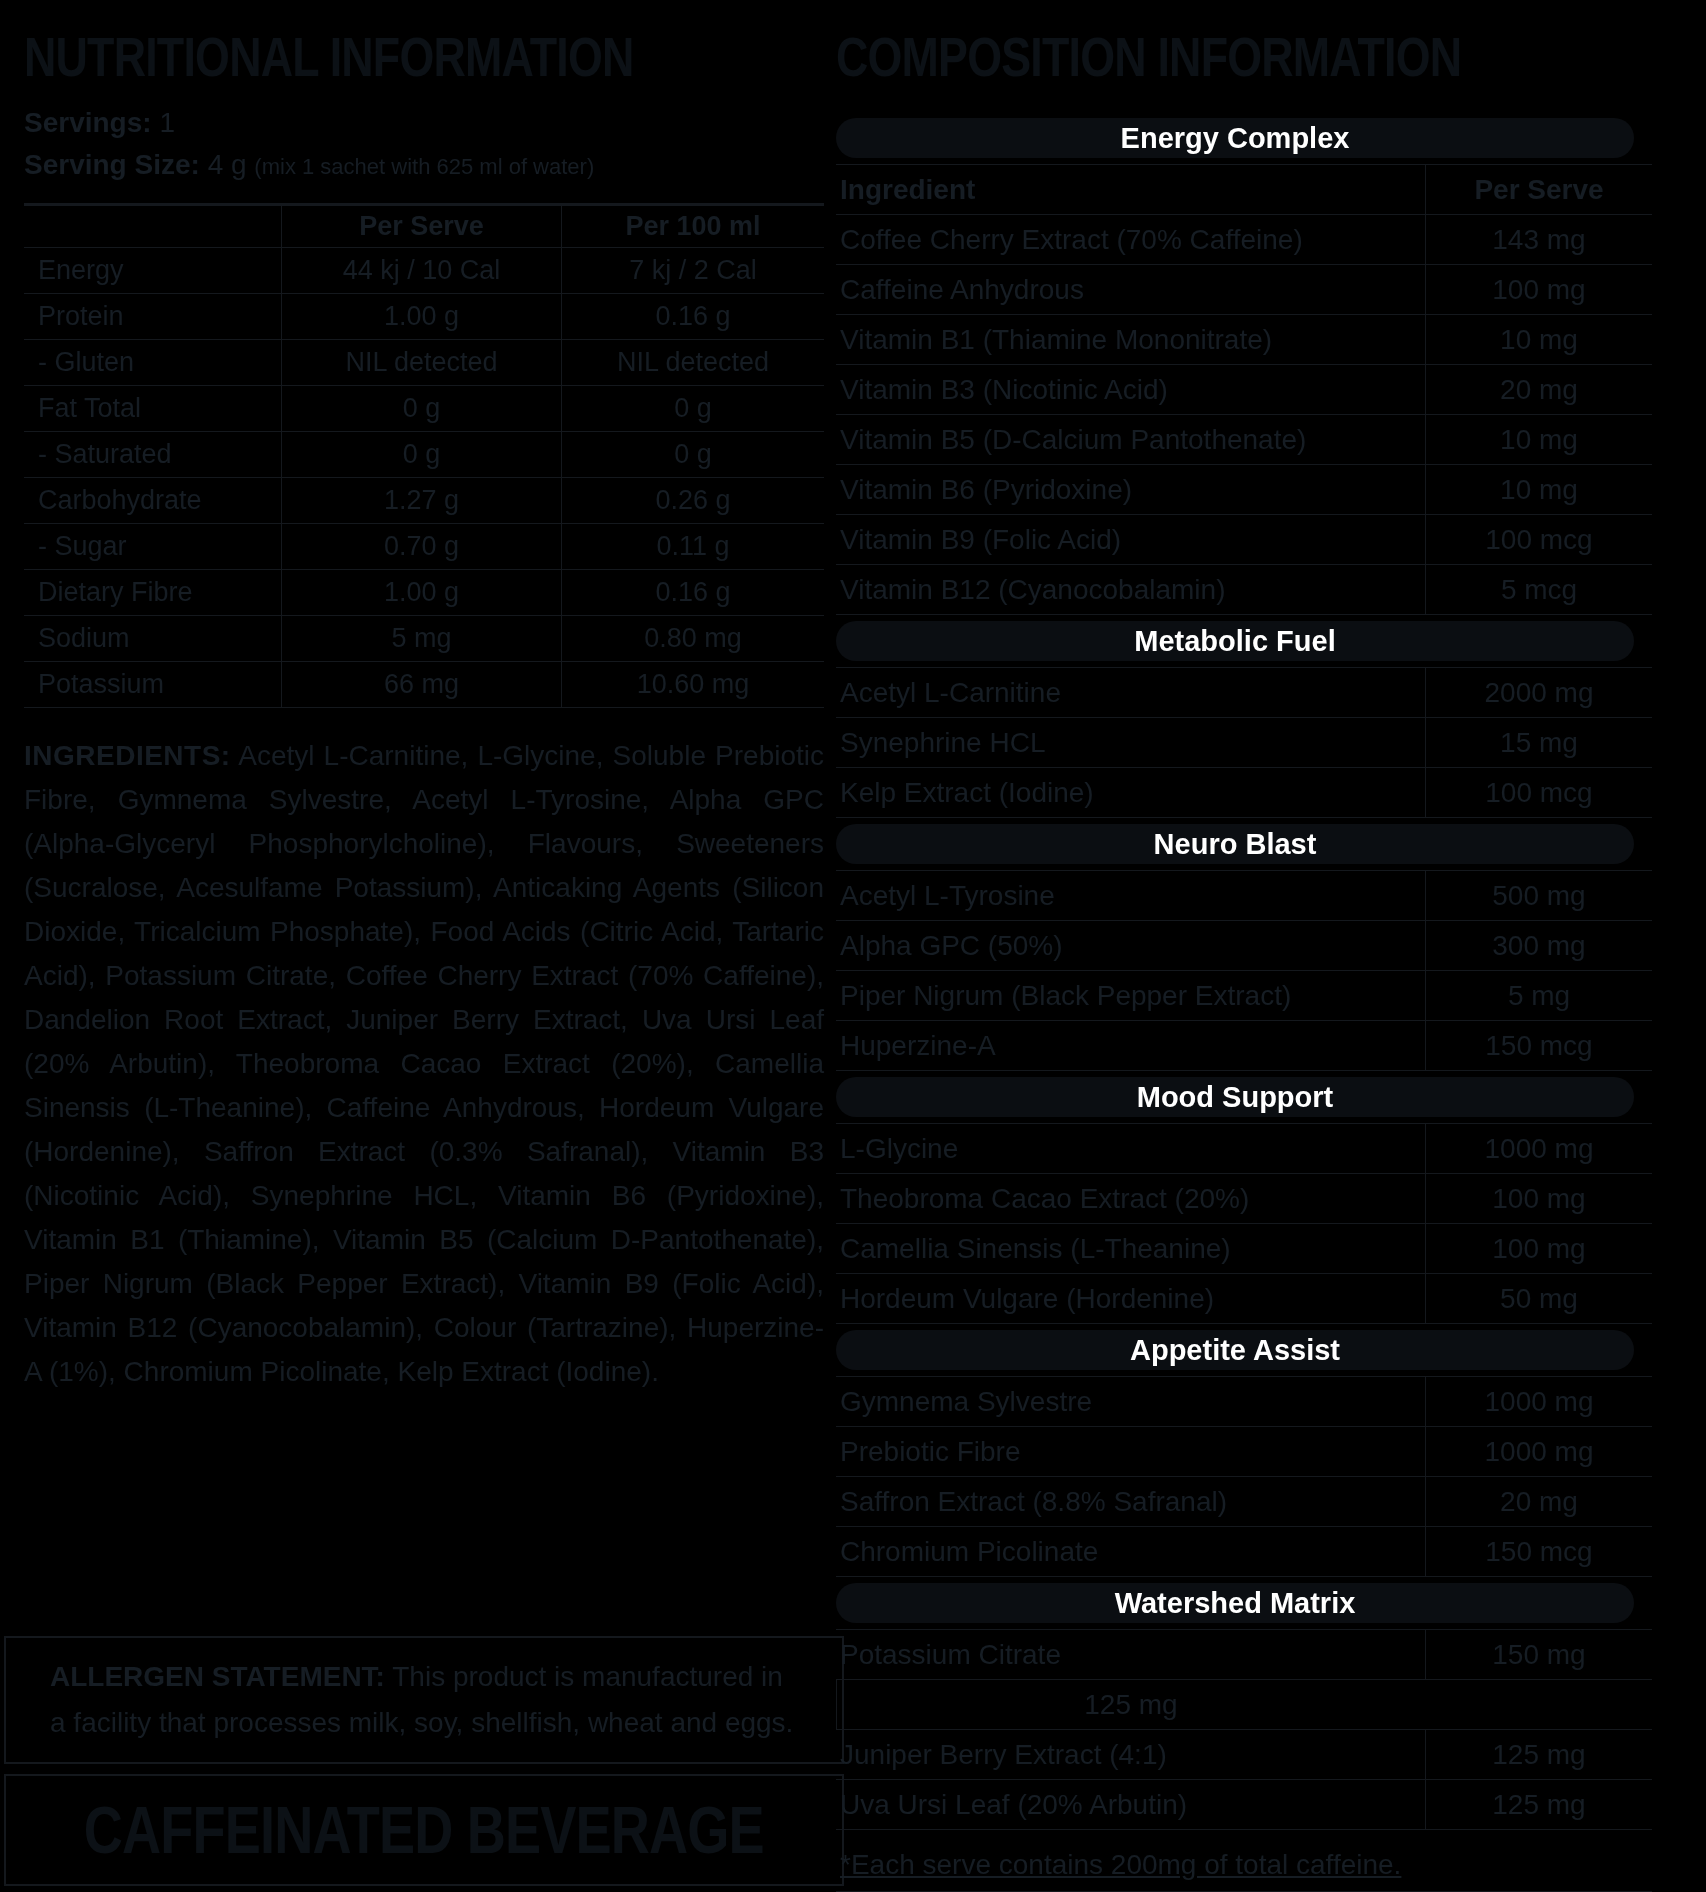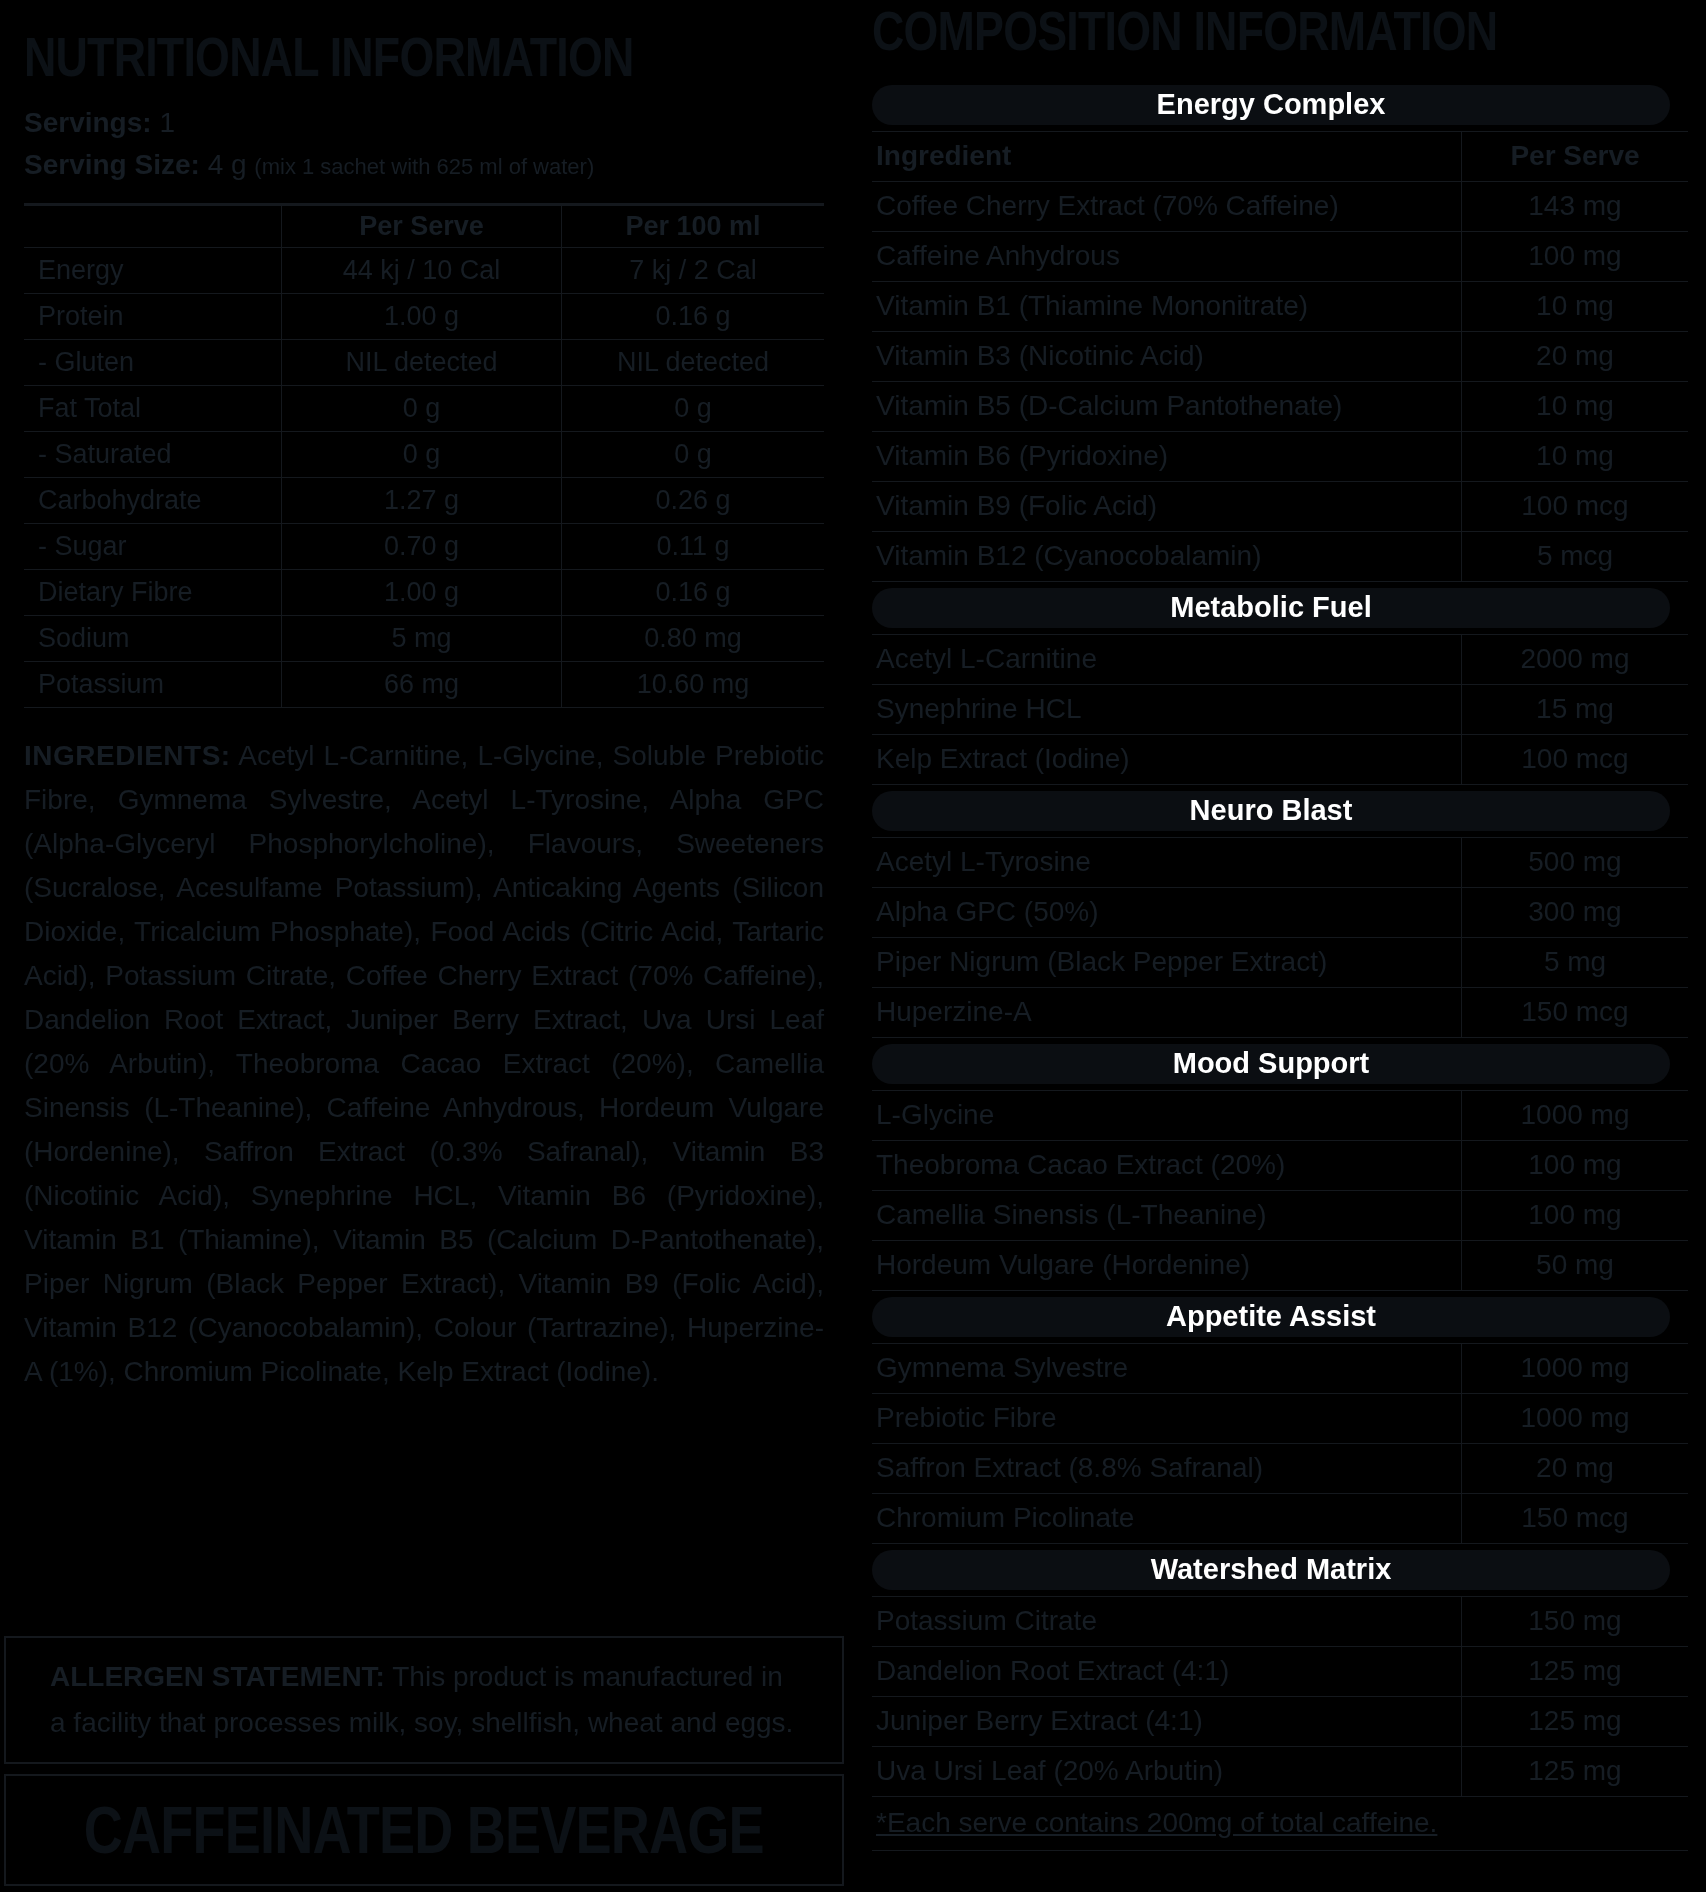--- a/index.html
+++ b/index.html
@@ -12,21 +12,21 @@
     --pill-text:#ffffff;
   }
   *{margin:0;padding:0;box-sizing:border-box;}
   html,body{background:var(--bg);}
   body{
     width:1706px;height:1892px;position:relative;overflow:hidden;
     font-family:"Liberation Sans", sans-serif;color:var(--ink);
   }
   .col{position:absolute;top:0;height:100%;display:flex;flex-direction:column;}
   .col-left{left:24px;width:800px;padding-top:26px;padding-bottom:6px;}
-  .col-right{left:872px;width:816px;}
+  .col-right{left:836px;width:816px;padding-top:26px;justify-content:space-between;}
 
   .display-title{
     font-size:56px;font-weight:bold;color:var(--display);
     letter-spacing:-1px;line-height:1.12;white-space:nowrap;
     transform:scaleX(0.8);transform-origin:left center;text-transform:uppercase;
   }
 
   .meta-line{margin-top:18px;font-size:28px;color:var(--ink);}
   .meta-line .lbl{font-weight:bold;}
   .meta-line .note{font-size:22px;}
@@ -303,21 +303,20 @@
       </div>
       <div class="pill">
         <span>Watershed Matrix</span>
       </div>
       <div class="sect-rows">
         <div class="crow">
           <div class="cname">Potassium Citrate</div>
           <div class="cval">150 mg</div>
         </div>
         <div class="crow">
-          <div class="cname">Dandelion Root Extract (4:1)</div>
           <div class="cval">125 mg</div>
         </div>
         <div class="crow">
           <div class="cname">Juniper Berry Extract (4:1)</div>
           <div class="cval">125 mg</div>
         </div>
         <div class="crow">
           <div class="cname">Uva Ursi Leaf (20% Arbutin)</div>
           <div class="cval">125 mg</div>
         </div>

